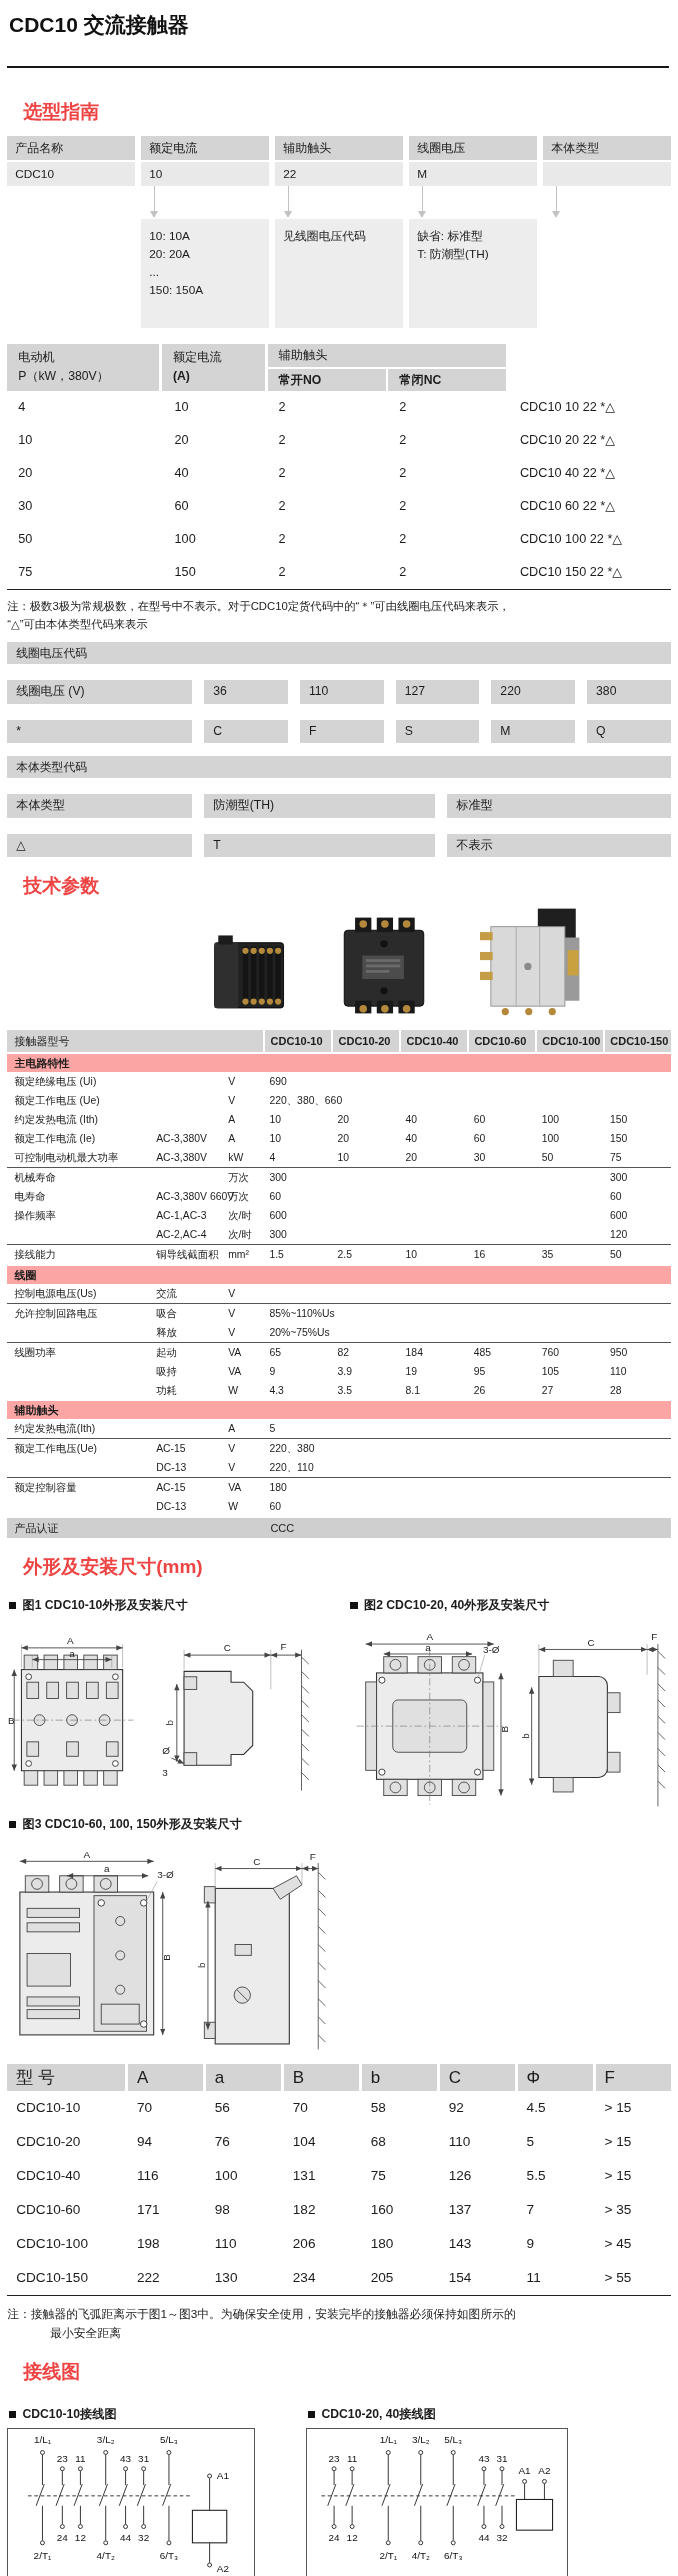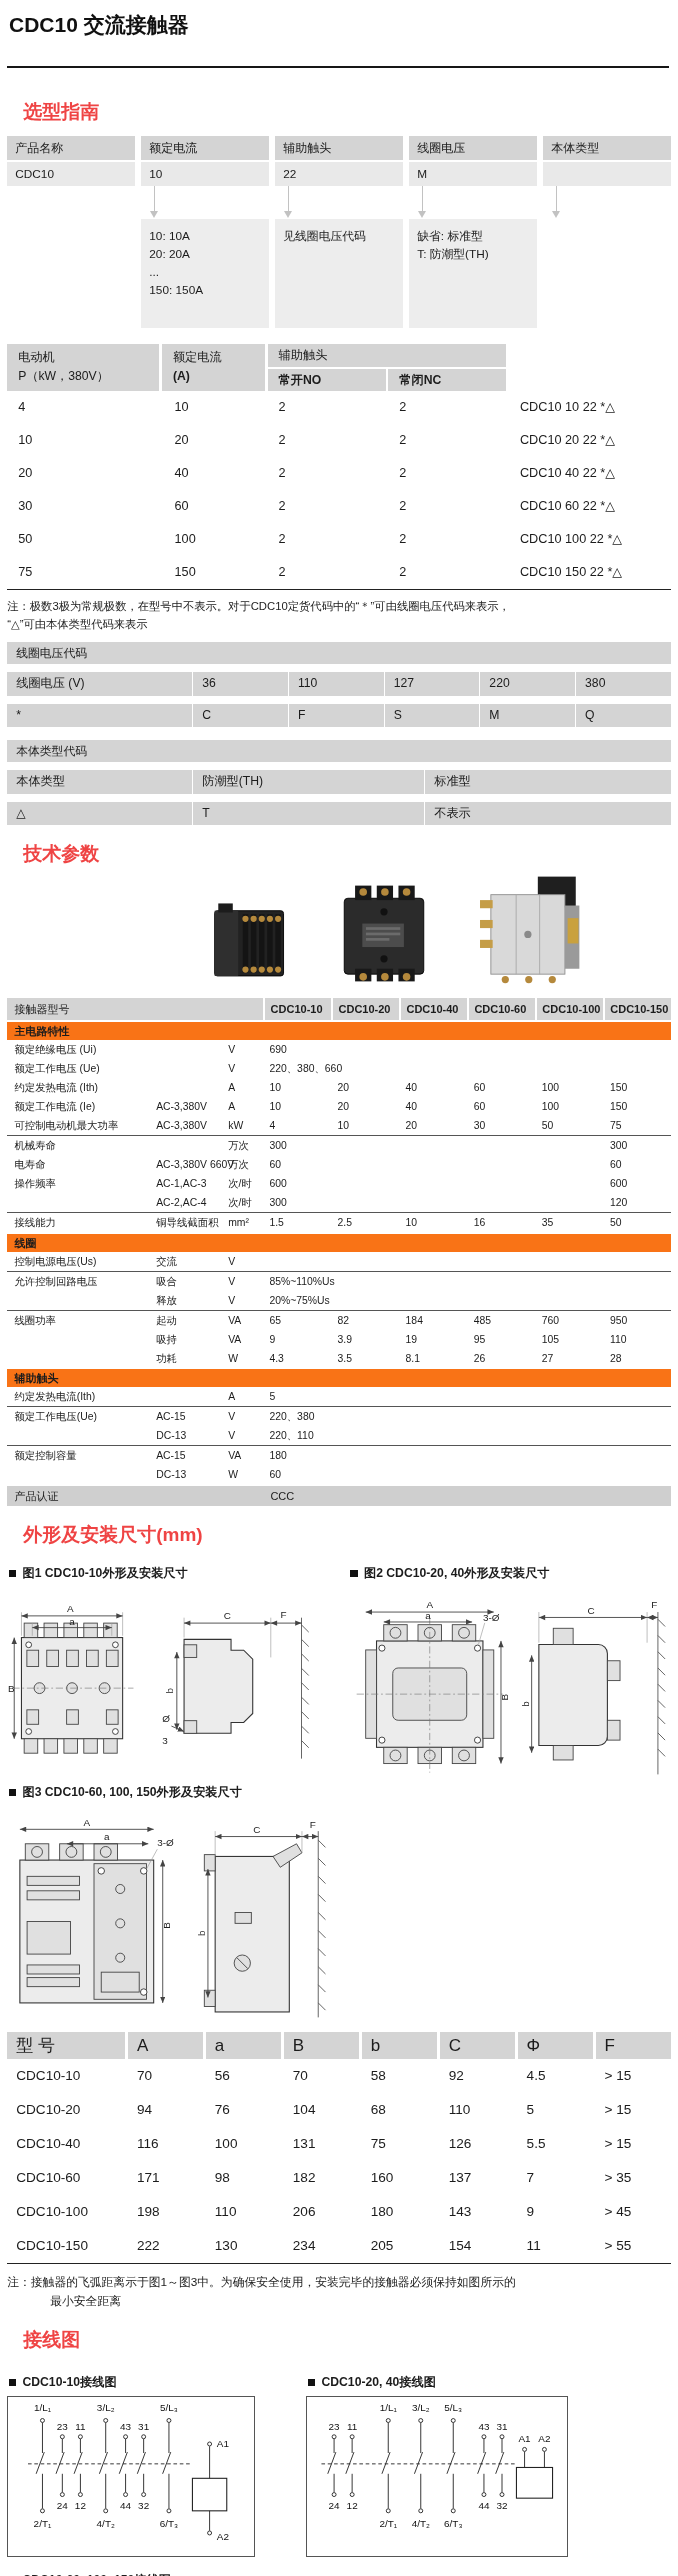--- a/index.html
+++ b/index.html
@@ -31,32 +31,32 @@
   .m-auxsub div{background:#d4d4d4;font-size:12.2px;line-height:22.6px;padding-left:11px;font-weight:bold;}
   .m-row{display:grid;grid-template-columns:152px 103px 118px 118px 166px;column-gap:2.7px;height:33px;line-height:33px;font-size:12.7px;}
   .m-row div{padding-left:11px;}
   .m-row .c2{padding-left:12.7px;}
   .m-rows{border-bottom:1.8px solid #222;}
   .note{font-size:11.3px;line-height:1.55;margin-top:8.1px;color:#222;}
   .note .ln{display:block;}
   
   .code-tbl{margin-top:9px;}
   .code-title{background:#d4d4d4;height:22px;line-height:22px;font-size:11.8px;padding-left:9px;}
-  .code-row{display:grid;column-gap:1px;margin-top:8px;}
+  .code-row{display:grid;column-gap:12px;margin-top:16px;}
   .code-row.v5{grid-template-columns:185px repeat(5,1fr);}
   .code-row.v3{grid-template-columns:185px 231px 1fr;}
   .code-row div{background:#d4d4d4;height:23.5px;line-height:23.5px;font-size:12.2px;padding-left:9px;}
   
   .photos{display:flex;align-items:flex-end;gap:47px;padding-left:203px;height:107px;margin-top:3.6px;}
   
   .tech{margin-top:12.7px;}
   .t-head{display:grid;grid-template-columns:256px repeat(6,1fr);column-gap:0;}
   .t-head .lbl{background:#d4d4d4;font-size:11px;line-height:22px;padding-left:7.2px;}
   .t-head .mdl{background:#d4d4d4;font-size:11px;font-weight:bold;line-height:22px;padding-left:5.4px;border-left:2.7px solid #fff;}
-  .t-sec{background:#f97316;font-size:11px;font-weight:bold;line-height:18px;padding-left:7.2px;margin-top:1.8px;}
+  .t-sec{background:#fca5a5;font-size:11px;font-weight:bold;line-height:18px;padding-left:7.2px;margin-top:1.8px;}
   .t-row{display:grid;grid-template-columns:149px 72px 34px repeat(6,1fr);line-height:19px;font-size:10.4px;}
   .t-row.rule{border-bottom:0.9px solid #555;}
   .t-name{padding-left:7.2px;white-space:nowrap;}
   .t-cond{white-space:nowrap;}
   .t-val{padding-left:7.2px;}
   .t-span{grid-column:4/-1;padding-left:7.2px;}
   .t-cert{display:grid;grid-template-columns:256px 1fr;background:#cfcfcf;line-height:20px;font-size:11px;margin-top:1.8px;}
   .t-cert .n{padding-left:7.2px;}
   .t-cert .v{padding-left:7.2px;}
   

